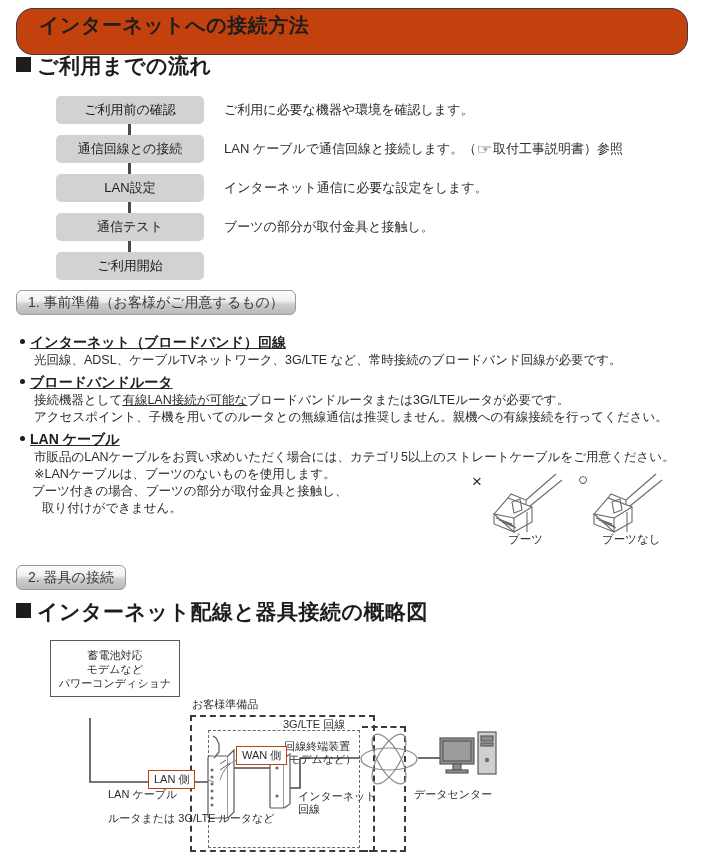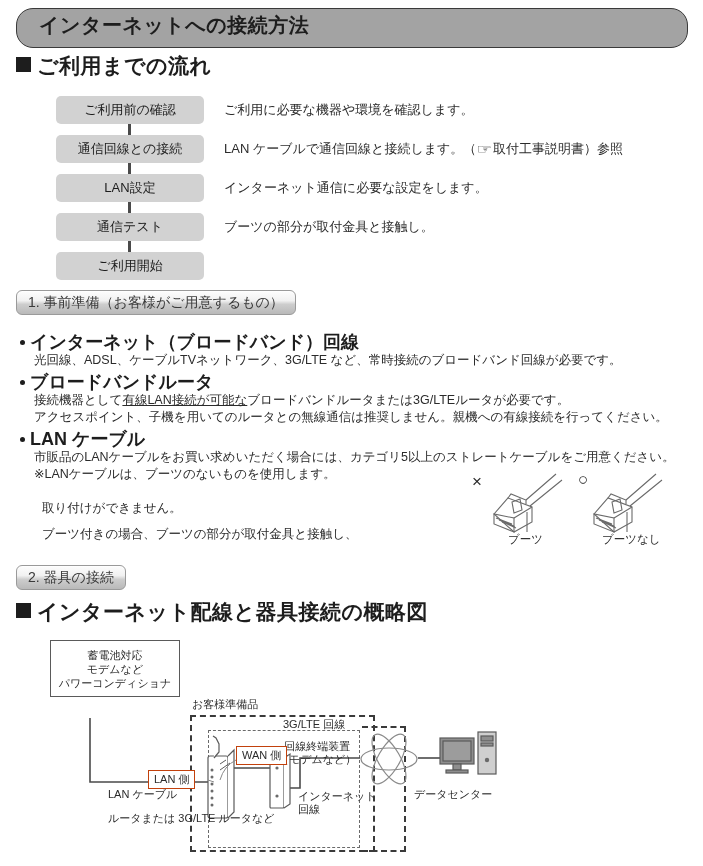--- a/index.html
+++ b/index.html
@@ -8,22 +8,22 @@
     background:#ffffff;
     font-family:"Liberation Sans","DejaVu Sans",sans-serif;
     color:#2b2b2b;
     position:relative;
     overflow:hidden;
   }
   .page{position:relative;width:703px;height:866px;}
 
   
   .title-pill{
-    position:absolute;left:16px;top:8px;width:672px;height:40px;
-    border:1.6px solid #3a3a3a;border-radius:17px;background:#a3a3a3;
+    position:absolute;left:16px;top:8px;width:672px;height:47px;
+    border:1.6px solid #3a3a3a;border-radius:17px;background:#c2410c;
     box-sizing:border-box;
   }
   .title-pill .t{
     position:absolute;left:22px;top:3px;
     font-size:20px;font-weight:bold;letter-spacing:.5px;color:#1d1d1d;
   }
 
   
   .sq-head{
     position:absolute;font-size:21px;font-weight:bold;color:#1d1d1d;
@@ -60,21 +60,21 @@
   .chip{
     position:absolute;height:25px;box-sizing:border-box;
     border:1px solid #9a9a9a;border-radius:6px;
     background:linear-gradient(180deg,#fdfdfd 0%,#f1f1f1 42%,#cdcdcd 58%,#b9b9b9 100%);
     display:flex;align-items:center;padding:0 11px;
     font-size:14px;color:#3a3a3a;white-space:nowrap;
     box-shadow:0 1px 0 rgba(255,255,255,.7) inset;
   }
 
   
-  .bul{position:absolute;font-size:18px;line-height:16px;color:#2b2b2b;white-space:nowrap;}
+  .bul{position:absolute;font-size:14px;line-height:16px;color:#2b2b2b;white-space:nowrap;text-decoration:underline;}
   .bul .dot{
     display:inline-block;width:5px;height:5px;border-radius:50%;
     background:#1d1d1d;margin-right:5px;vertical-align:3px;
   }
   .bul .bold{font-weight:bold;color:#1d1d1d;}
   .sub{position:absolute;font-size:12.5px;line-height:17px;color:#2b2b2b;white-space:nowrap;}
   .u{text-decoration:underline;text-underline-offset:1px;}
 
   
   .conn-ill{position:absolute;left:470px;top:470px;width:220px;height:75px;}
@@ -170,21 +170,21 @@
   <div class="sub" style="left:34px;top:392px;">
     <span>接続機器として<span class="u">有線LAN接続が可能な</span>ブロードバンドルータまたは3G/LTEルータが必要です。</span>
   </div>
   <div class="sub" style="left:34px;top:409px;">アクセスポイント、子機を用いてのルータとの無線通信は推奨しません。親機への有線接続を行ってください。</div>
 
   <div class="bul" style="left:20px;top:431px;">
     <span class="dot"></span><span class="bold">LAN ケーブル</span>
   </div>
   <div class="sub" style="left:34px;top:449px;">市販品のLANケーブルをお買い求めいただく場合には、カテゴリ5以上のストレートケーブルをご用意ください。</div>
   <div class="sub" style="left:34px;top:466px;">※LANケーブルは、ブーツのないものを使用します。</div>
-  <div class="sub" style="left:42px;top:483px;margin-top:43px;">ブーツ付きの場合、ブーツの部分が取付金具と接触し、</div>
+  <div class="sub" style="left:32px;top:483px;">ブーツ付きの場合、ブーツの部分が取付金具と接触し、</div>
   <div class="sub" style="left:42px;top:500px;">取り付けができません。</div>
 
   <div class="conn-ill">
     <div class="mark" style="left:2px;top:2px;">×</div>
     <div class="mark" style="left:108px;top:0px;">○</div>
 
     <svg width="220" height="75" viewBox="0 0 220 75">
       <g fill="none" stroke="#6a6a6a" stroke-width="1.1">
 
         <path d="M24,44 L38,28 L62,37 L62,52 L44,62 Z"></path>

